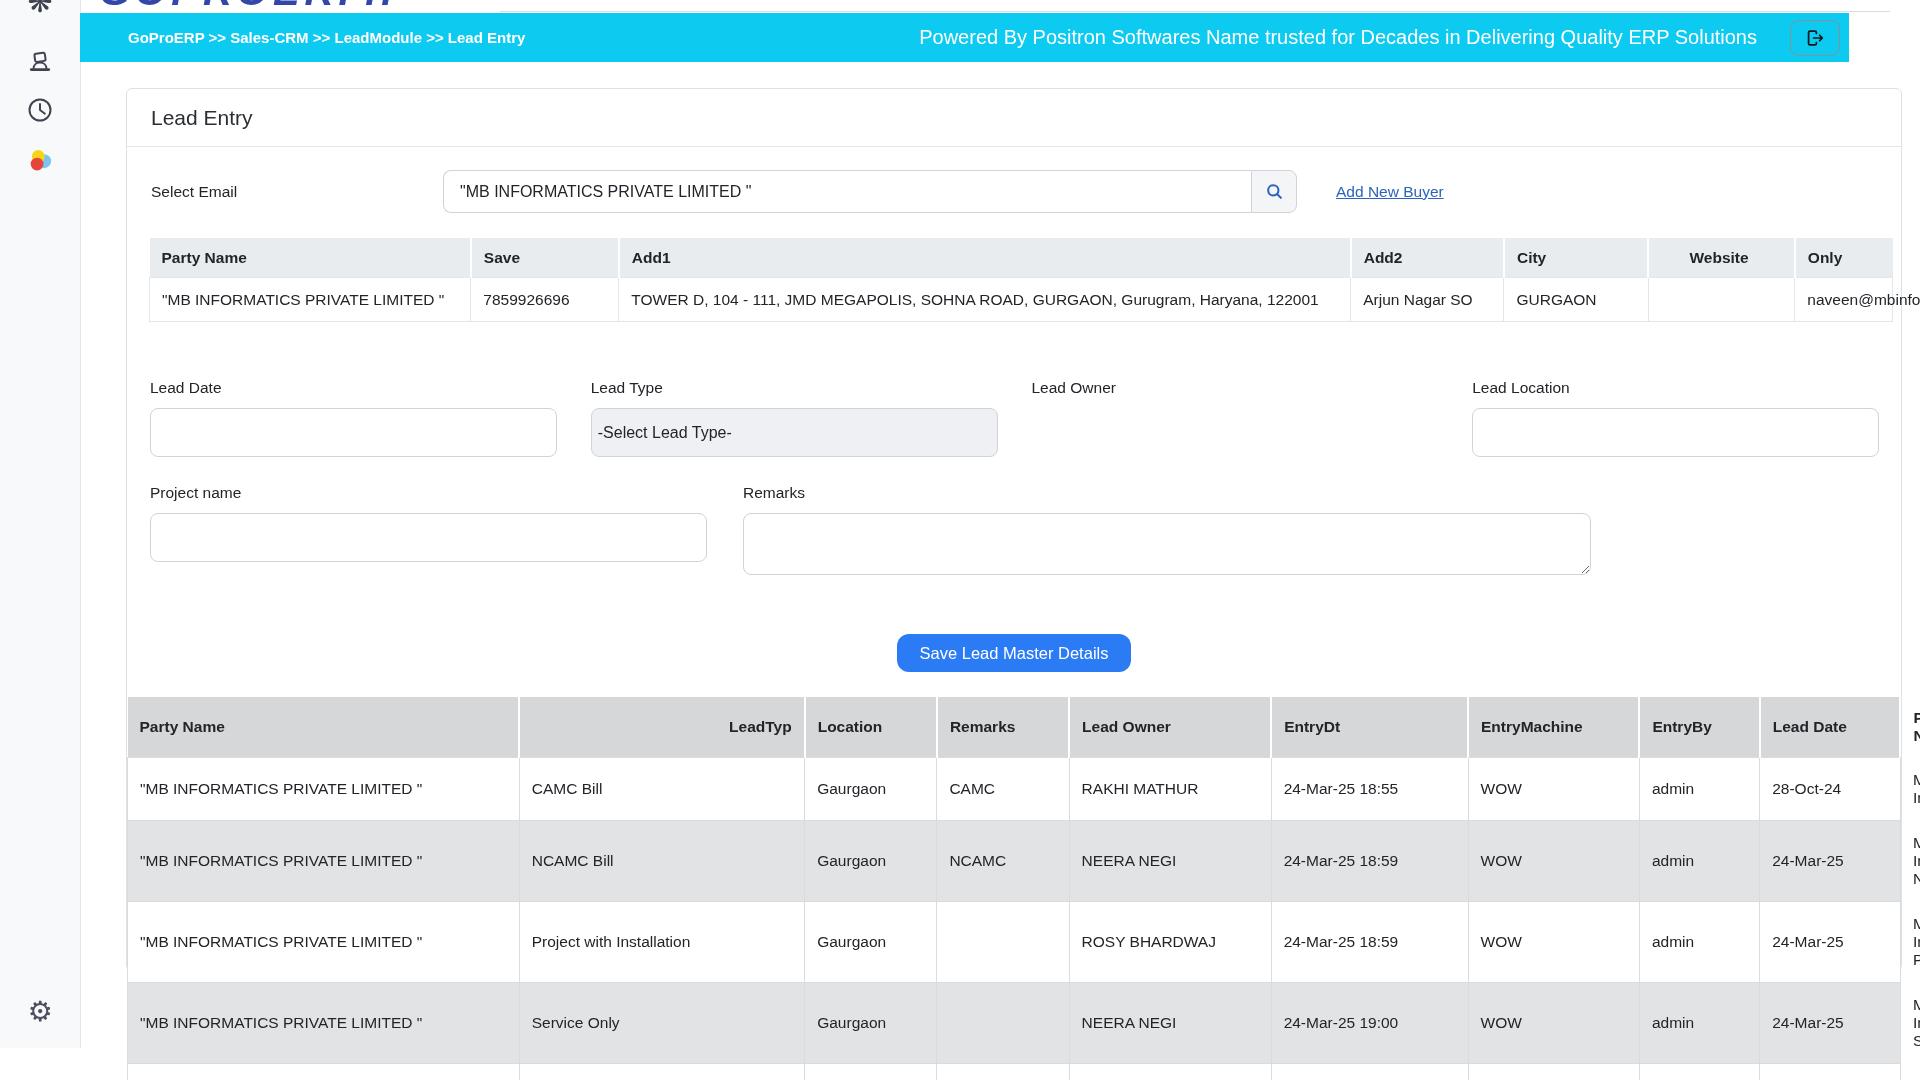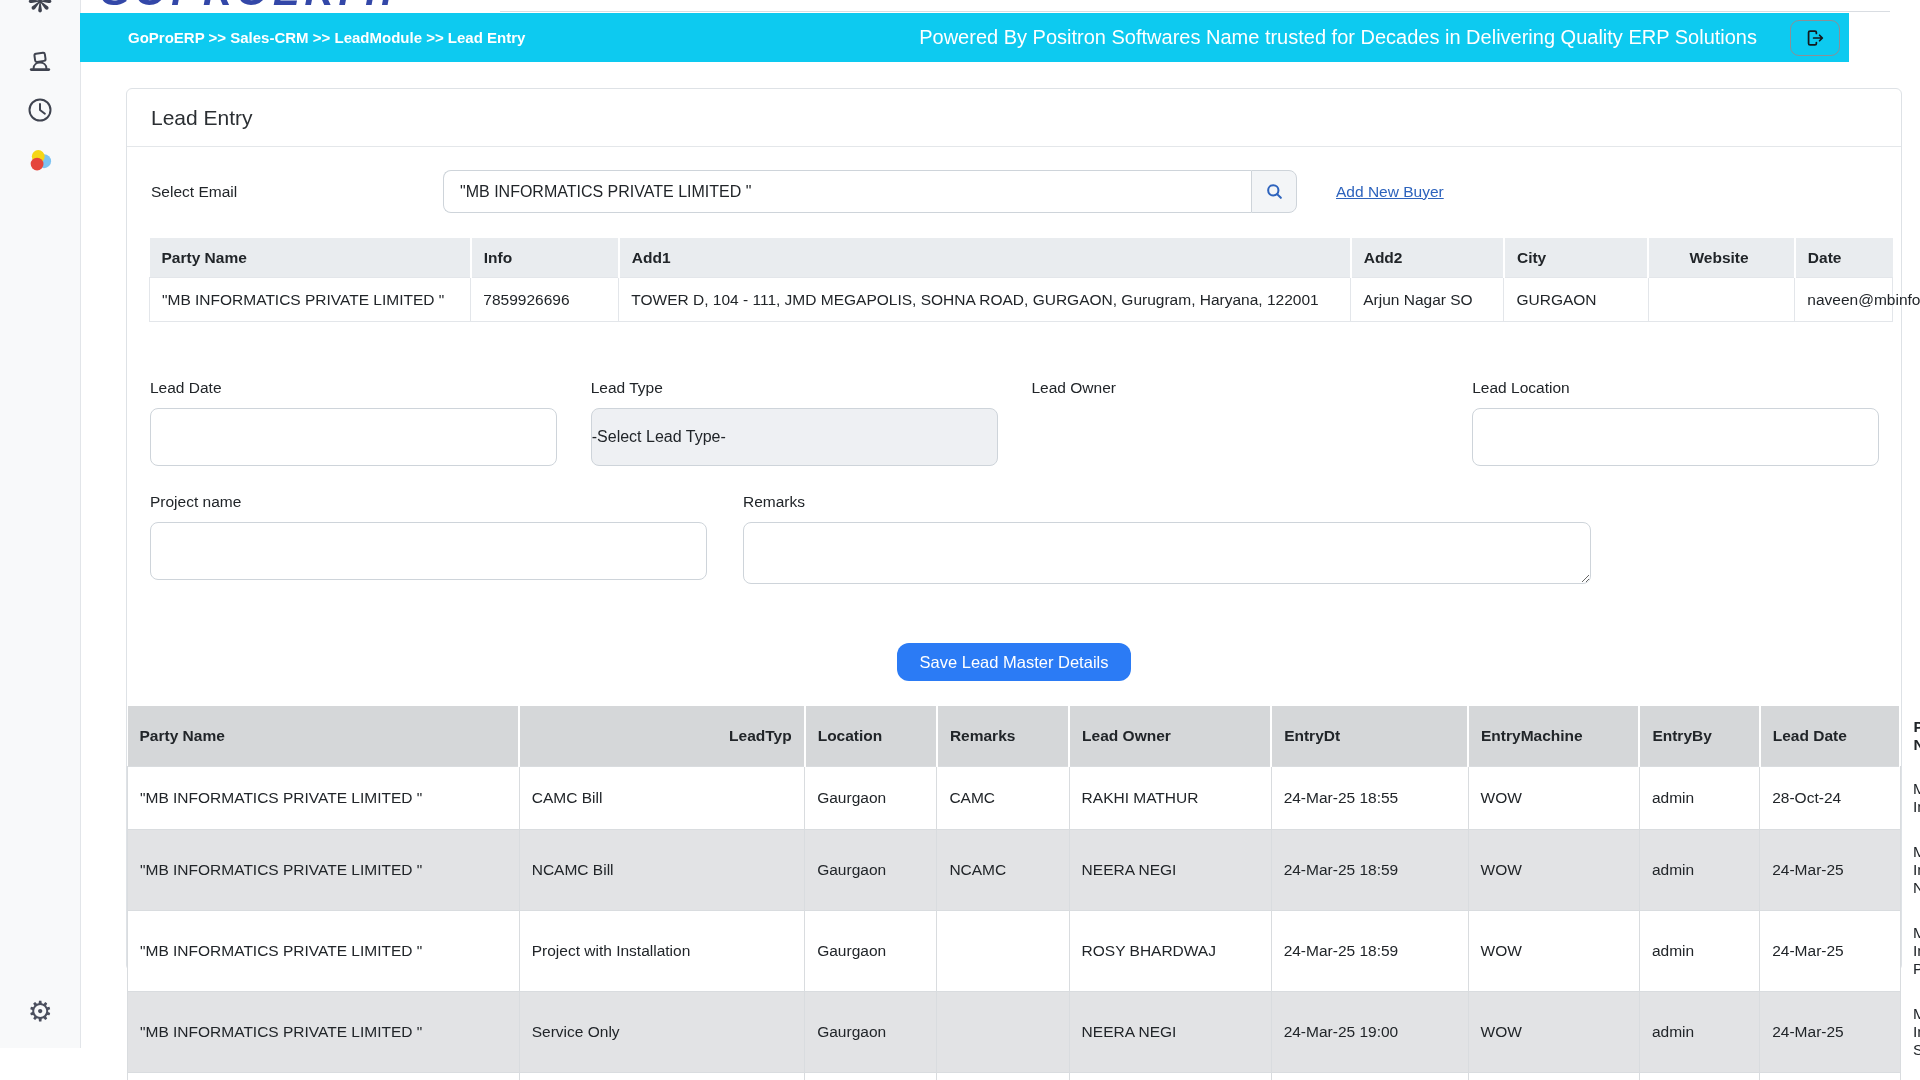--- a/index.html
+++ b/index.html
@@ -46,21 +46,21 @@
   .buyer-table td{font-size:15.5px;padding:12px 12px;border:1px solid #e3e6ea;vertical-align:top;background:#fff;line-height:1.25;}
   .buyer-table th:nth-child(1){width:17%;}
   .buyer-table th:nth-child(2){width:7%;}
   .buyer-table th:nth-child(3){width:40.5%;}
   .buyer-table th:nth-child(4){width:7.3%;}
   .buyer-table th:nth-child(5){width:6.8%;}
   .buyer-table th:nth-child(6){width:5.3%;padding-left:40px;}
   
   .form-grid{display:grid;grid-template-columns:repeat(4,1fr);column-gap:34px;margin:57px 22px 0 23px;}
   .field-label{font-size:15.5px;margin-bottom:11px;display:block;}
-  .control{height:58px;border:1px solid #ced4da;border-radius:8px;background:#ffffff;font-size:16px;color:#212529;padding:0 0;width:100%;box-sizing:border-box;font-family:inherit;outline:none;display:flex;align-items:center;}
+  .control{height:49px;border:1px solid #ced4da;border-radius:8px;background:#ffffff;font-size:16px;color:#212529;padding:0 6px;width:100%;box-sizing:border-box;font-family:inherit;outline:none;display:flex;align-items:center;}
   .control.gray{background:#eef0f3;}
   .form-row2{display:flex;margin:27px 22px 0 23px;align-items:flex-start;}
   .project-col{width:557px;flex:none;}
   .remarks-col{margin-left:36px;width:848px;flex:none;}
   .remarks-area{width:848px;height:62px;border:1px solid #ced4da;border-radius:8px;resize:both;box-sizing:border-box;font-family:inherit;font-size:16px;padding:8px 14px;outline:none;}
   .save-row{display:flex;justify-content:center;margin-top:55px;}
   .save-btn{height:38px;padding:0 23px;background:#2b7bf5;border:none;border-radius:12px;color:#ffffff;font-size:16.5px;font-family:inherit;cursor:pointer;}
   
   .leads-table-wrap{margin-top:25px;}
   .leads-table th{background:#d5d7d9;font-size:15.5px;font-weight:bold;text-align:left;padding:12px 12px;border-right:2px solid #ffffff;}
@@ -140,26 +140,26 @@
       </div>
     </div>
     <span class="add-buyer-link">Add New Buyer</span>
   </div>
 
   <div class="buyer-table-wrap">
     <table class="buyer-table">
         <thead>
           <tr>
             <th>Party Name</th>
-            <th>Info</th>
+            <th>Save</th>
             <th>Add1</th>
             <th>Add2</th>
             <th>City</th>
             <th>Website</th>
-            <th>Date</th>
+            <th>Only</th>
           </tr>
         </thead>
         <tbody>
           <tr>
             <td>"MB INFORMATICS PRIVATE LIMITED "</td>
             <td>7859926696</td>
             <td>TOWER D, 104 - 111, JMD MEGAPOLIS, SOHNA ROAD, GURGAON, Gurugram, Haryana, 122001</td>
             <td>Arjun Nagar SO</td>
             <td>GURGAON</td>
             <td></td>

